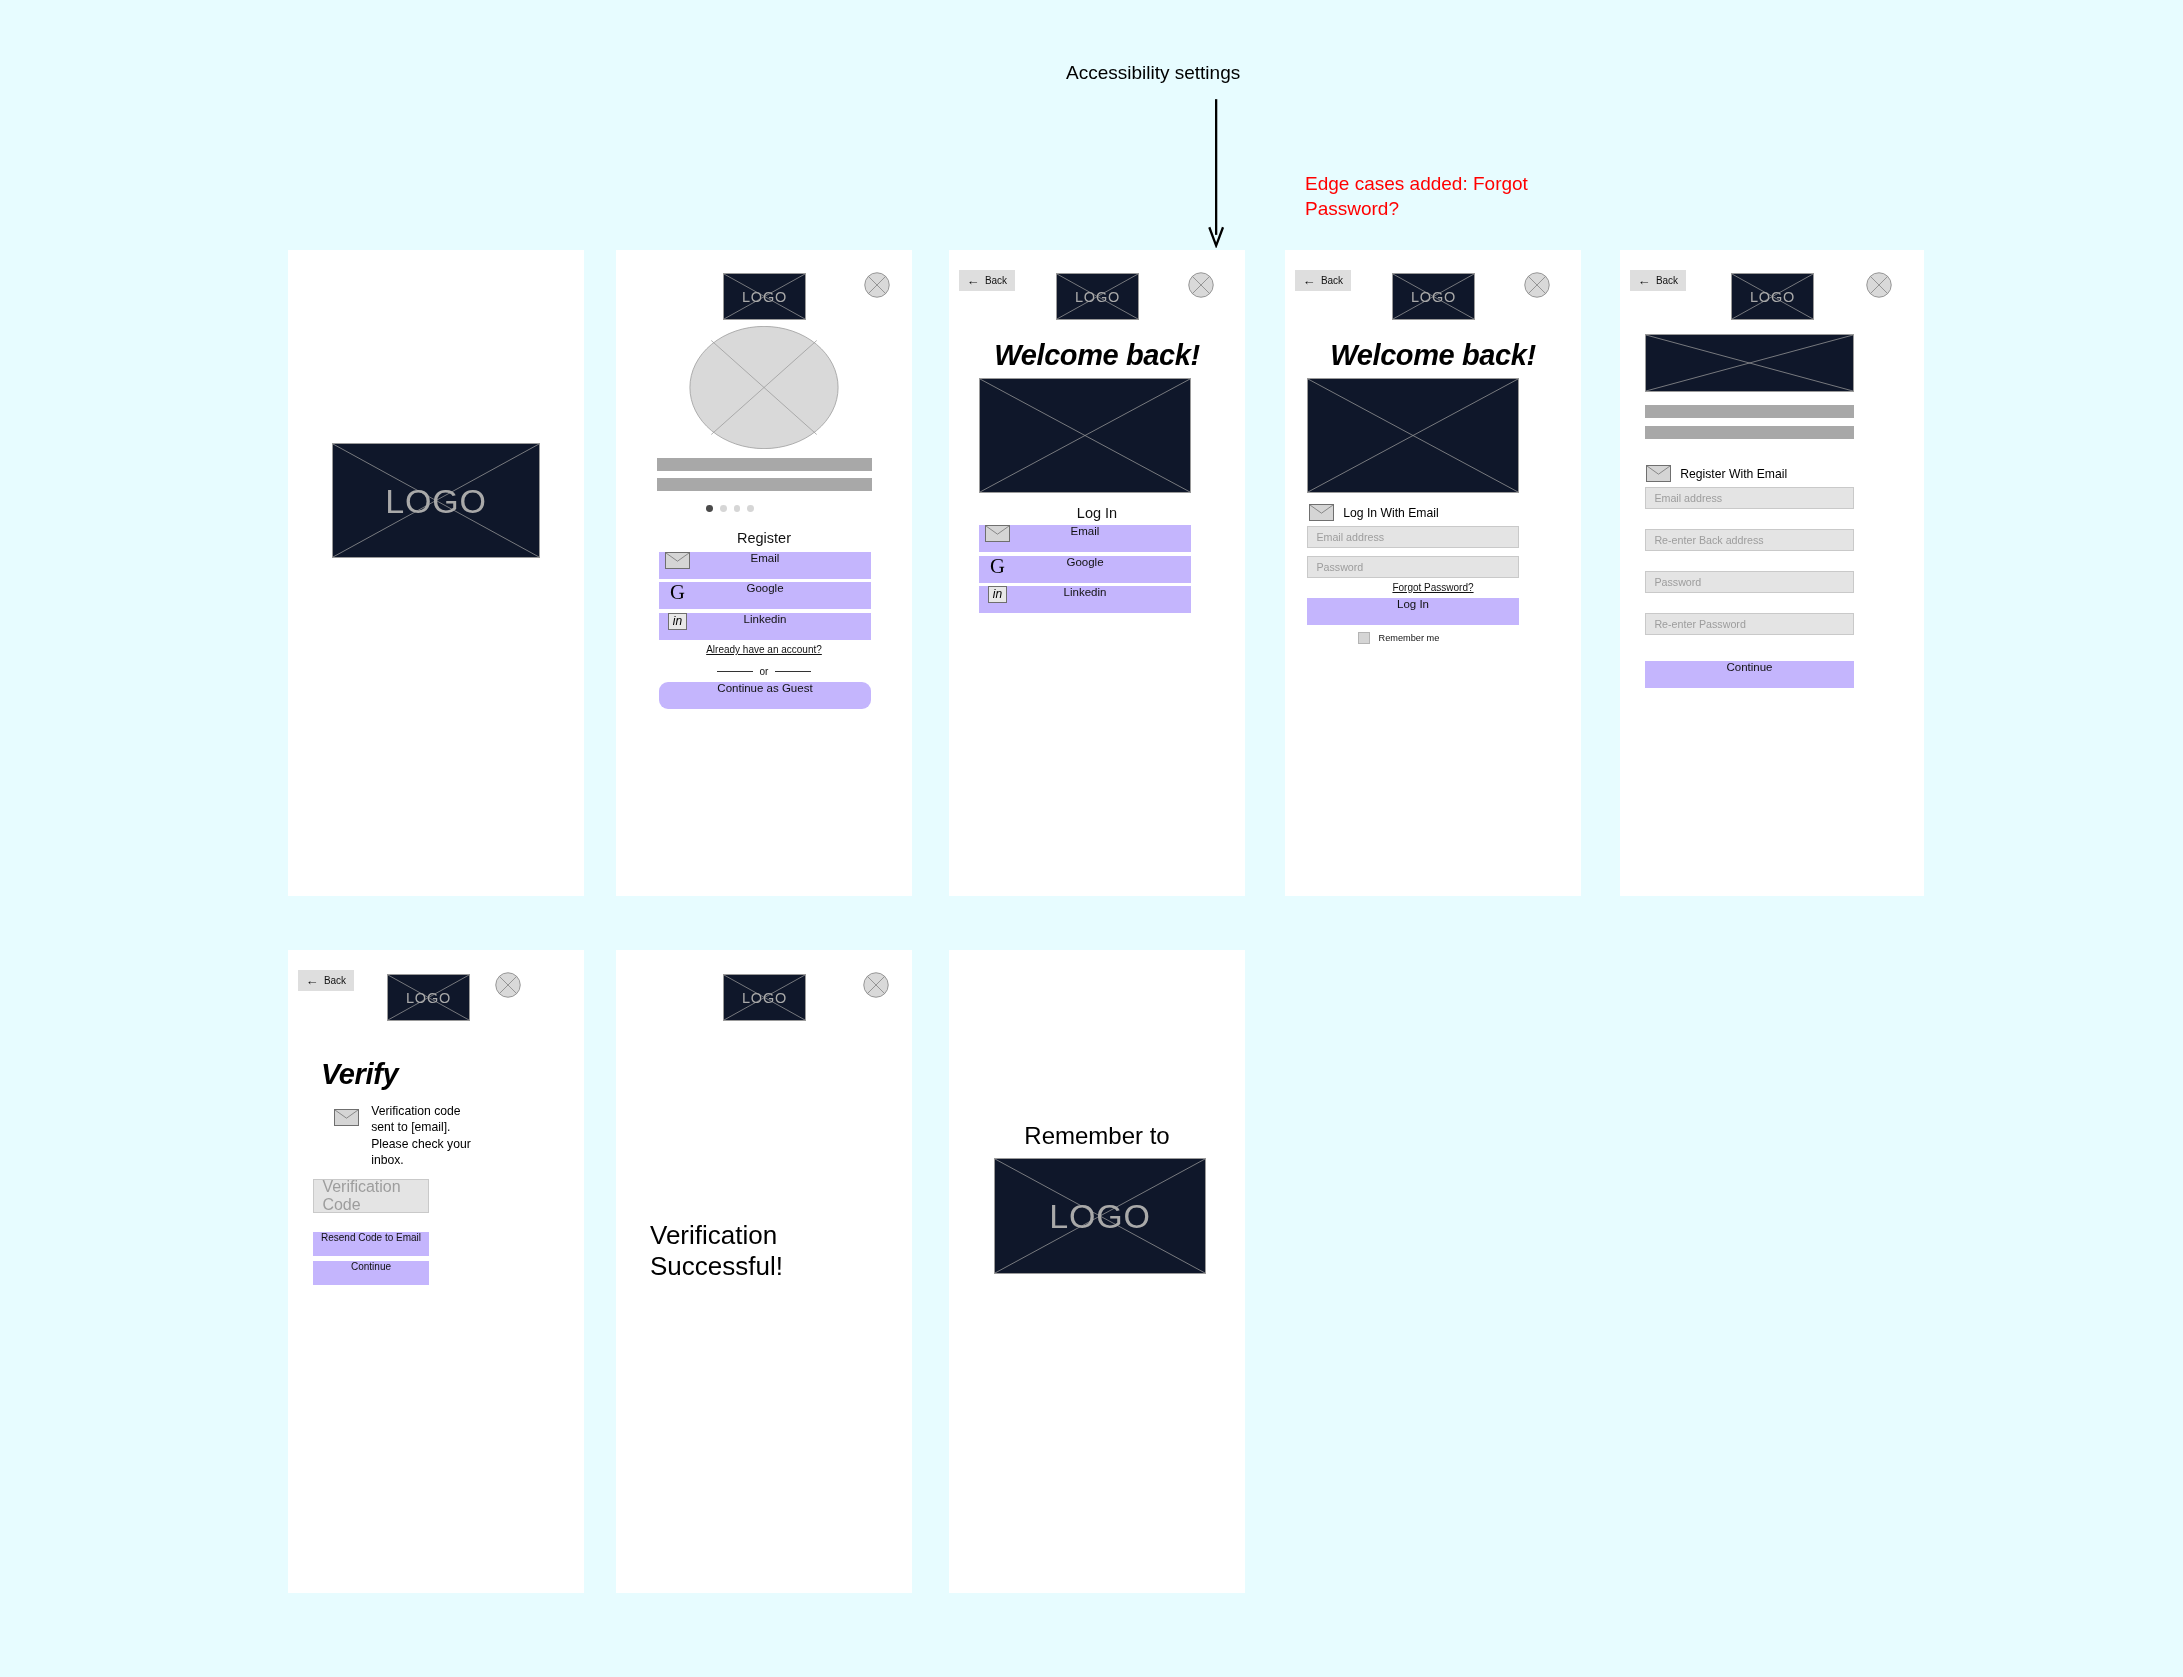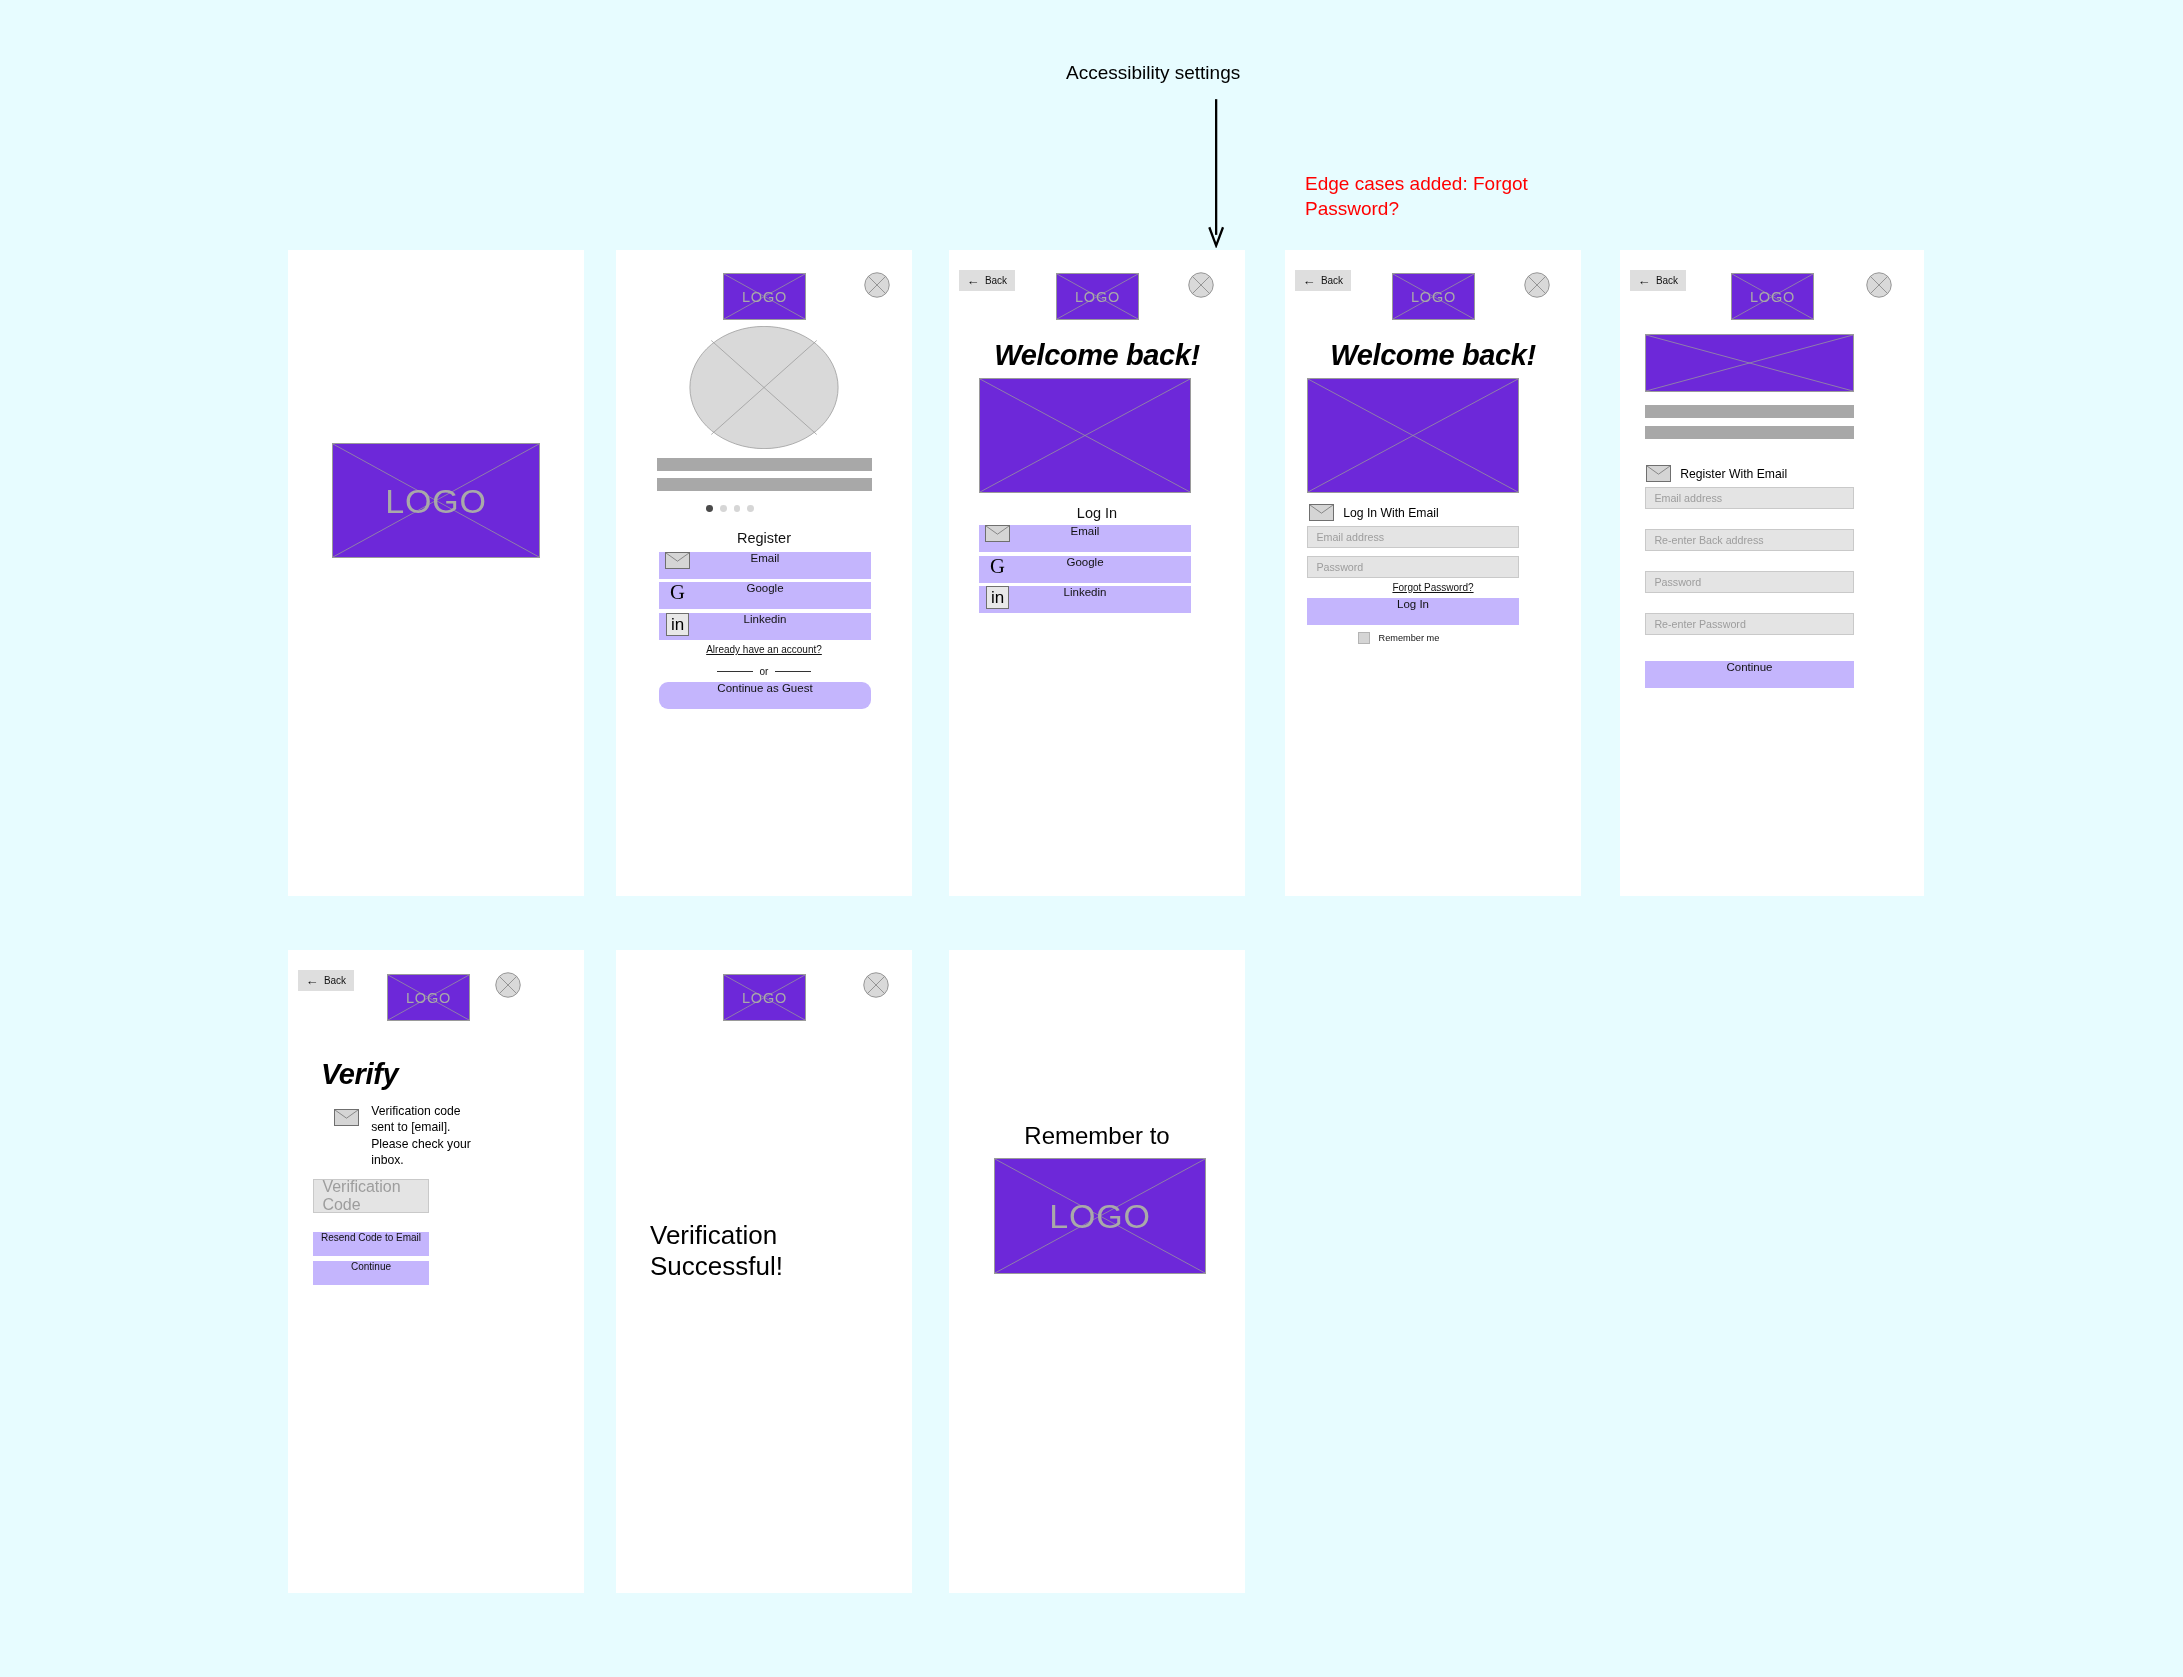--- a/index.html
+++ b/index.html
@@ -50,21 +50,21 @@
   #card-login-email  { left: 1285px; top: 250px; width: 296px; height: 646px; }
   #card-register-email { left: 1620px; top: 250px; width: 304px; height: 646px; }
   
   #card-verify       { left: 288px;  top: 950px; width: 296px; height: 643px; }
   #card-verified     { left: 616px;  top: 950px; width: 296px; height: 643px; }
   #card-welcome-to   { left: 949px; top: 950px; width: 296px; height: 643px; }
 
   
   .ph {            
     position: relative;
-    background: #6d28d9;
+    background: #0f172a;
     border: 0.8px solid #9a9a9a;
     box-sizing: border-box;
   }
   .ph svg { display: block; width: 100%; height: 100%; }
   .ph-label {
     position: absolute;
     left: 0; right: 0; top: 50%;
     transform: translateY(-50%);
     text-align: center;
     color: #a9a9a9;
@@ -168,24 +168,25 @@
     background: #d5d5d5;
     border: 0.8px solid #6f6f6f;
     box-sizing: border-box;
     position: relative;
   }
   .env svg { position: absolute; left: 0; top: 0; width: 100%; height: 100%; }
   .g-glyph { font-size: 20.6px; color: #000; line-height: 1; font-family: "Liberation Serif", serif; }
   .in-glyph {
     border: 0.8px solid #6f6f6f;
     background: #e8e8e8;
-    font-size: 17px;
+    font-size: 12px;
     padding: 0px 3.8px;
     color: #000;
     line-height: 1.25;
+    font-style: italic;
   }
 
   .link-under {
     position: absolute;
     text-decoration: underline;
     font-size: 10px;
     color: #111;
     text-align: center;
   }
 

